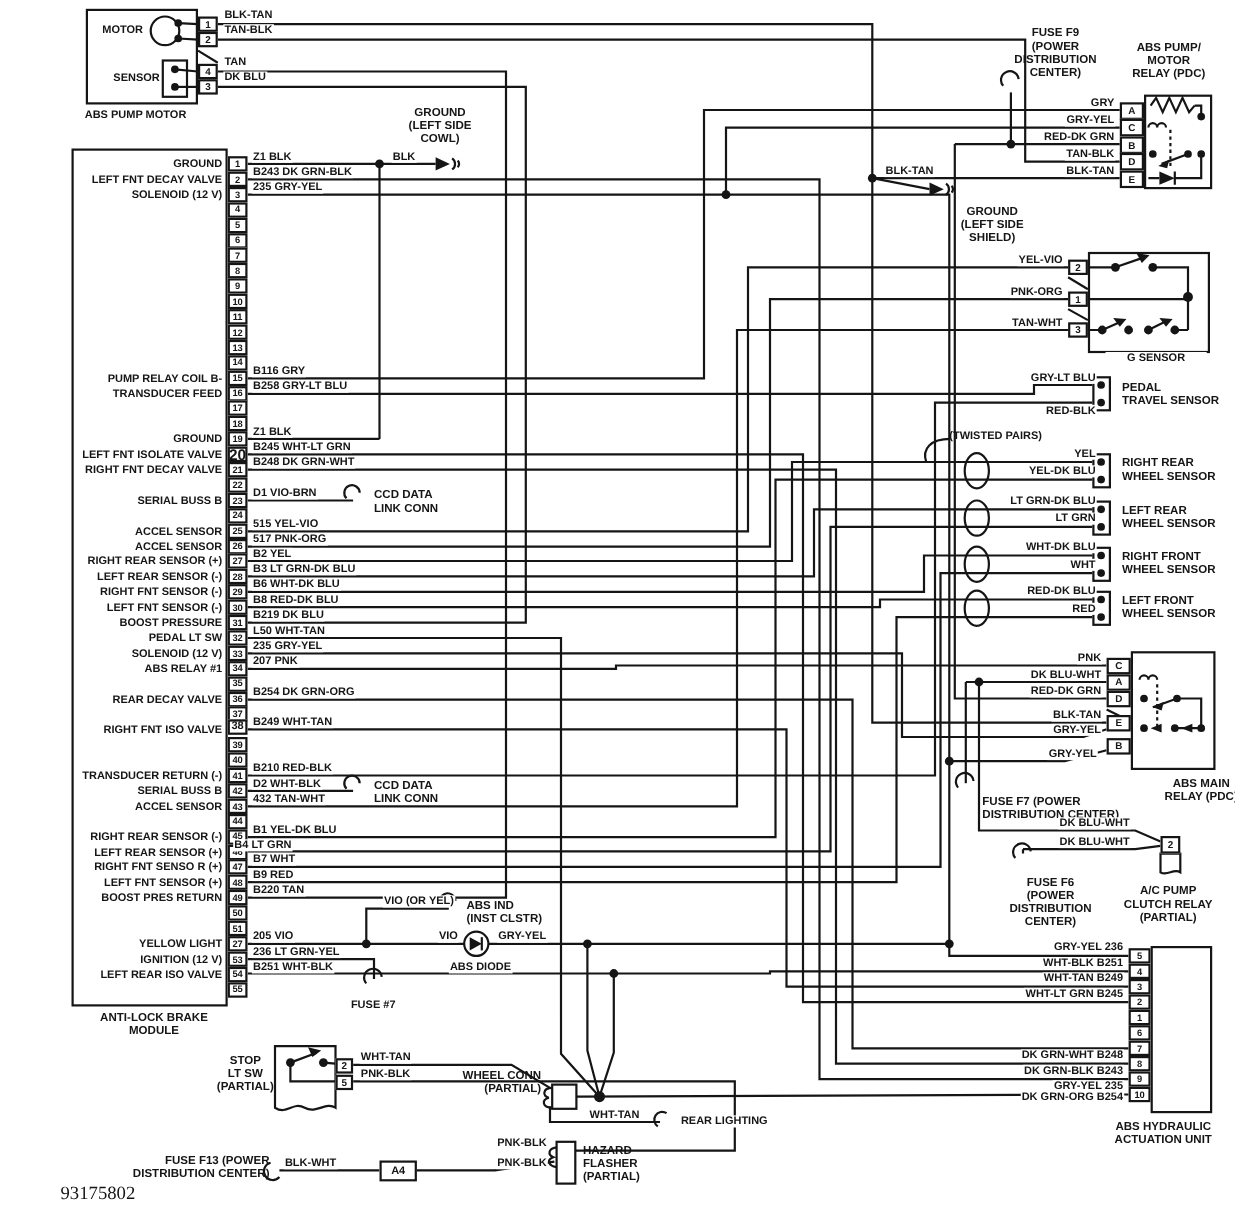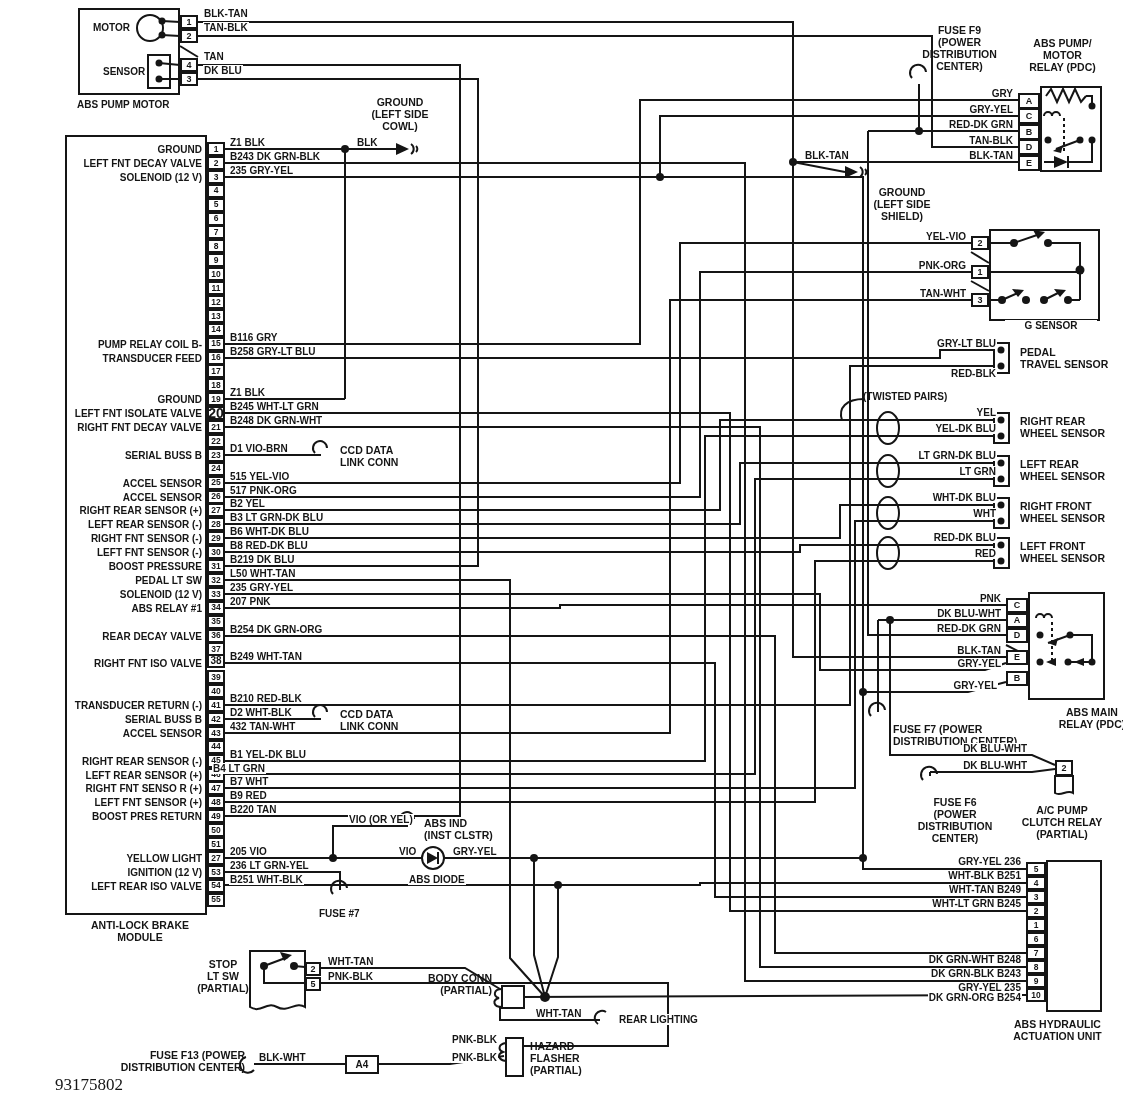--- a/index.html
+++ b/index.html
@@ -119,21 +119,21 @@
       <div>ANTI-LOCK BRAKE</div>
       <div>MODULE</div>
     </div>
 
   <div class="blk c" style="left:196px;top:958px;width:54px">
       <div>STOP</div>
       <div>LT SW</div>
       <div>(PARTIAL)</div>
     </div>
   <div class="blk rr" style="right:631px;top:972px">
-      <div>BODY CONN</div>
+      <div>WHEEL CONN</div>
       <div>(PARTIAL)</div>
     </div>
   <div class="lbl" style="left:535px;top:1008px">WHT-TAN</div>
   <div class="lbl" style="left:618px;top:1014px">REAR LIGHTING</div>
 
   <div class="blk" style="left:530px;top:1040px">
       <div>HAZARD</div>
       <div>FLASHER</div>
       <div>(PARTIAL)</div>
     </div>

